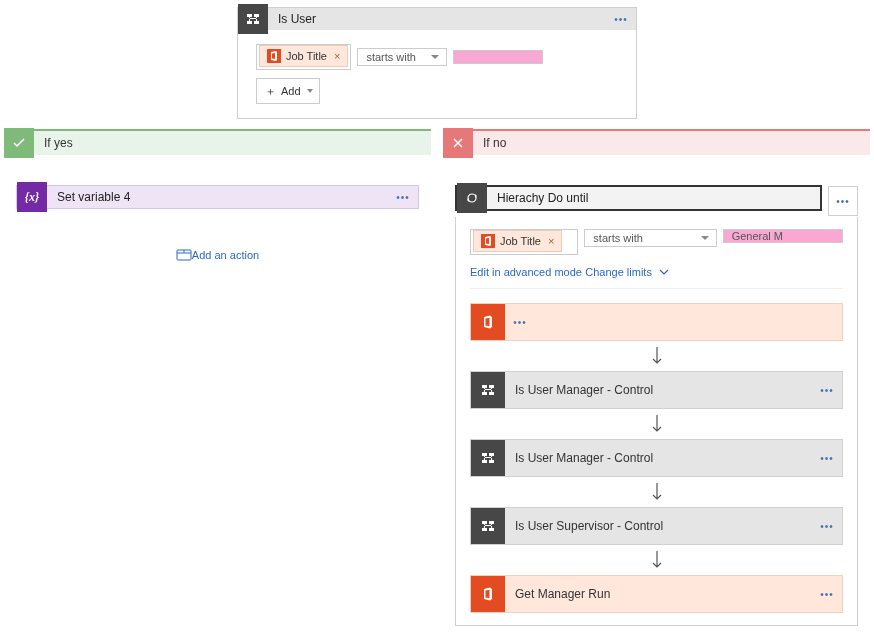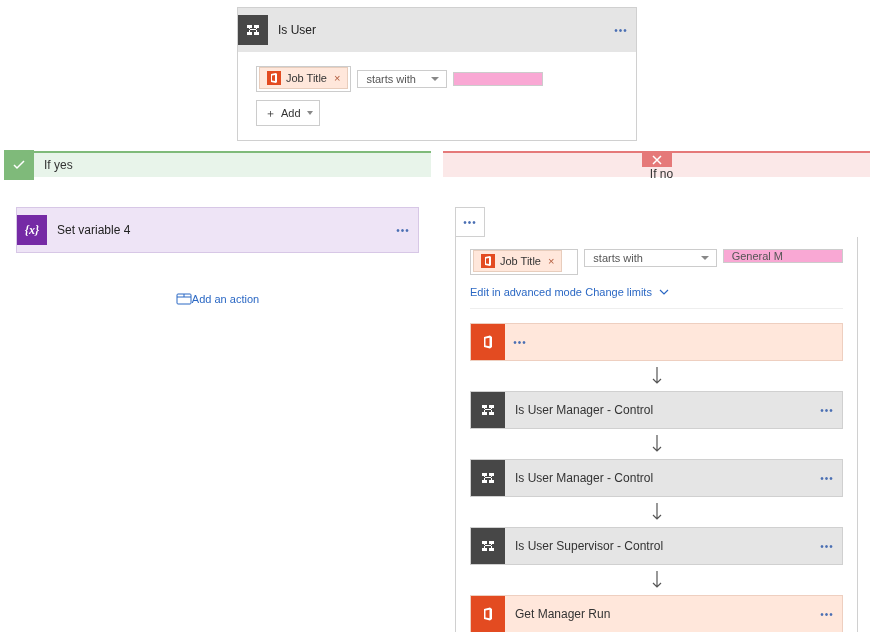--- a/index.html
+++ b/index.html
@@ -2,21 +2,21 @@
 <html><head>
   <meta charset="utf-8">
   <style>
     * { box-sizing: border-box; margin: 0; padding: 0; }
     body { font-family: "Segoe UI", sans-serif; font-size: 12px; background: #fff; color: #333; width: 874px; }
     
     .top-card {
       width: 400px; margin: 7px auto 10px; border: 1px solid #d0d0d0; background: #fff;
     }
     .card-header {
-      display: flex; align-items: center; height: 44px; background: #e5e5e5;
+      display: flex; align-items: center; height: 22px; background: #e5e5e5;
     }
     .card-header.light { background: #f3f3f3; }
     .icon-box {
       width: 30px; height: 30px; display: flex; align-items: center; justify-content: center; flex-shrink: 0;
     }
     .icon-condition { background: #474747; color: #fff; }
     .icon-office { background: #e34b21; color: #fff; }
     .icon-variable { background: #752aa5; color: #fff; font-weight: bold; font-family: serif; font-style: italic; }
     .icon-loop { background: #474747; color: #fff; }
     .header-text { flex: 1; padding-left: 10px; font-size: 12px; color: #222; }
@@ -57,21 +57,21 @@
     }
     
     .branches { display: flex; gap: 12px; padding: 0 4px 10px; }
     .branch { flex: 1; border-top: 2px solid; }
     .branch.yes { border-color: #7fba7a; }
     .branch.no { border-color: #e57979; }
     .branch-head {
       height: 24px; display: flex; align-items: center; padding: 0; font-size: 12px;
     }
     .branch.yes .branch-head { background: #e8f4ea; }
-    .branch.no .branch-head { background: #fbe8e8; flex-direction: column; }
+    .branch.no .branch-head { background: #fbe8e8; }
     .branch-icon { width: 30px; height: 30px; display: flex; align-items: center; justify-content: center; color: #fff; }
     .branch.yes .branch-icon { background: #7fba7a; }
     .branch.no .branch-icon { background: #e57979; }
     .branch-label { padding-left: 10px; color: #333; }
     .branch-body { padding: 30px 12px 14px; }
     
     .action-card { border: 1px solid #d0d0d0; background: #fff; }
     .action-card.purple .card-header { background: #eee4f6; }
     .action-card.purple { border-color: #d7c7e6; }
     
@@ -173,20 +173,31 @@
       <div class="branch-icon">
         <svg width="14" height="14" viewBox="0 0 14 14">
             <path stroke="#fff" stroke-width="1.5" d="M3 3l8 8M11 3l-8 8"></path>
           </svg>
       </div>
       <div class="branch-label">If no</div>
     </div>
     <div class="branch-body">
 
       <div style="display:flex;gap:6px;align-items:stretch;">
+        <div class="loop-card" style="flex:1;">
+          <div class="card-header light">
+            <div class="icon-box icon-loop">
+              <svg width="16" height="16" viewBox="0 0 16 16">
+                  <path fill="none" stroke="#fff" stroke-width="1.2" d="M4 8a4 4 0 0 1 8 0M12 8a4 4 0 0 1-8 0"></path>
+                  <path fill="#fff" d="M11 4l2 2-2 2zM5 12l-2-2 2-2z"></path>
+                </svg>
+            </div>
+            <div class="header-text">Hierachy Do until</div>
+          </div>
+        </div>
         <div class="menu-dots" style="align-self:center;border:1px solid #d0d0d0;height:30px;line-height:30px;">•••</div>
       </div>
 
       <div class="loop-body">
         <div class="loop-cond-row">
           <div class="chip-wrap wide">
             <span class="field-chip">
               <span class="chip-icon">
                 <svg width="10" height="10" viewBox="0 0 10 10">
                     <path fill="#fff" d="M2 1l5-1 1 1v8l-1 1-5-1V1zm1 1.5v5l3 .5v-6l-3 .5z"></path>

